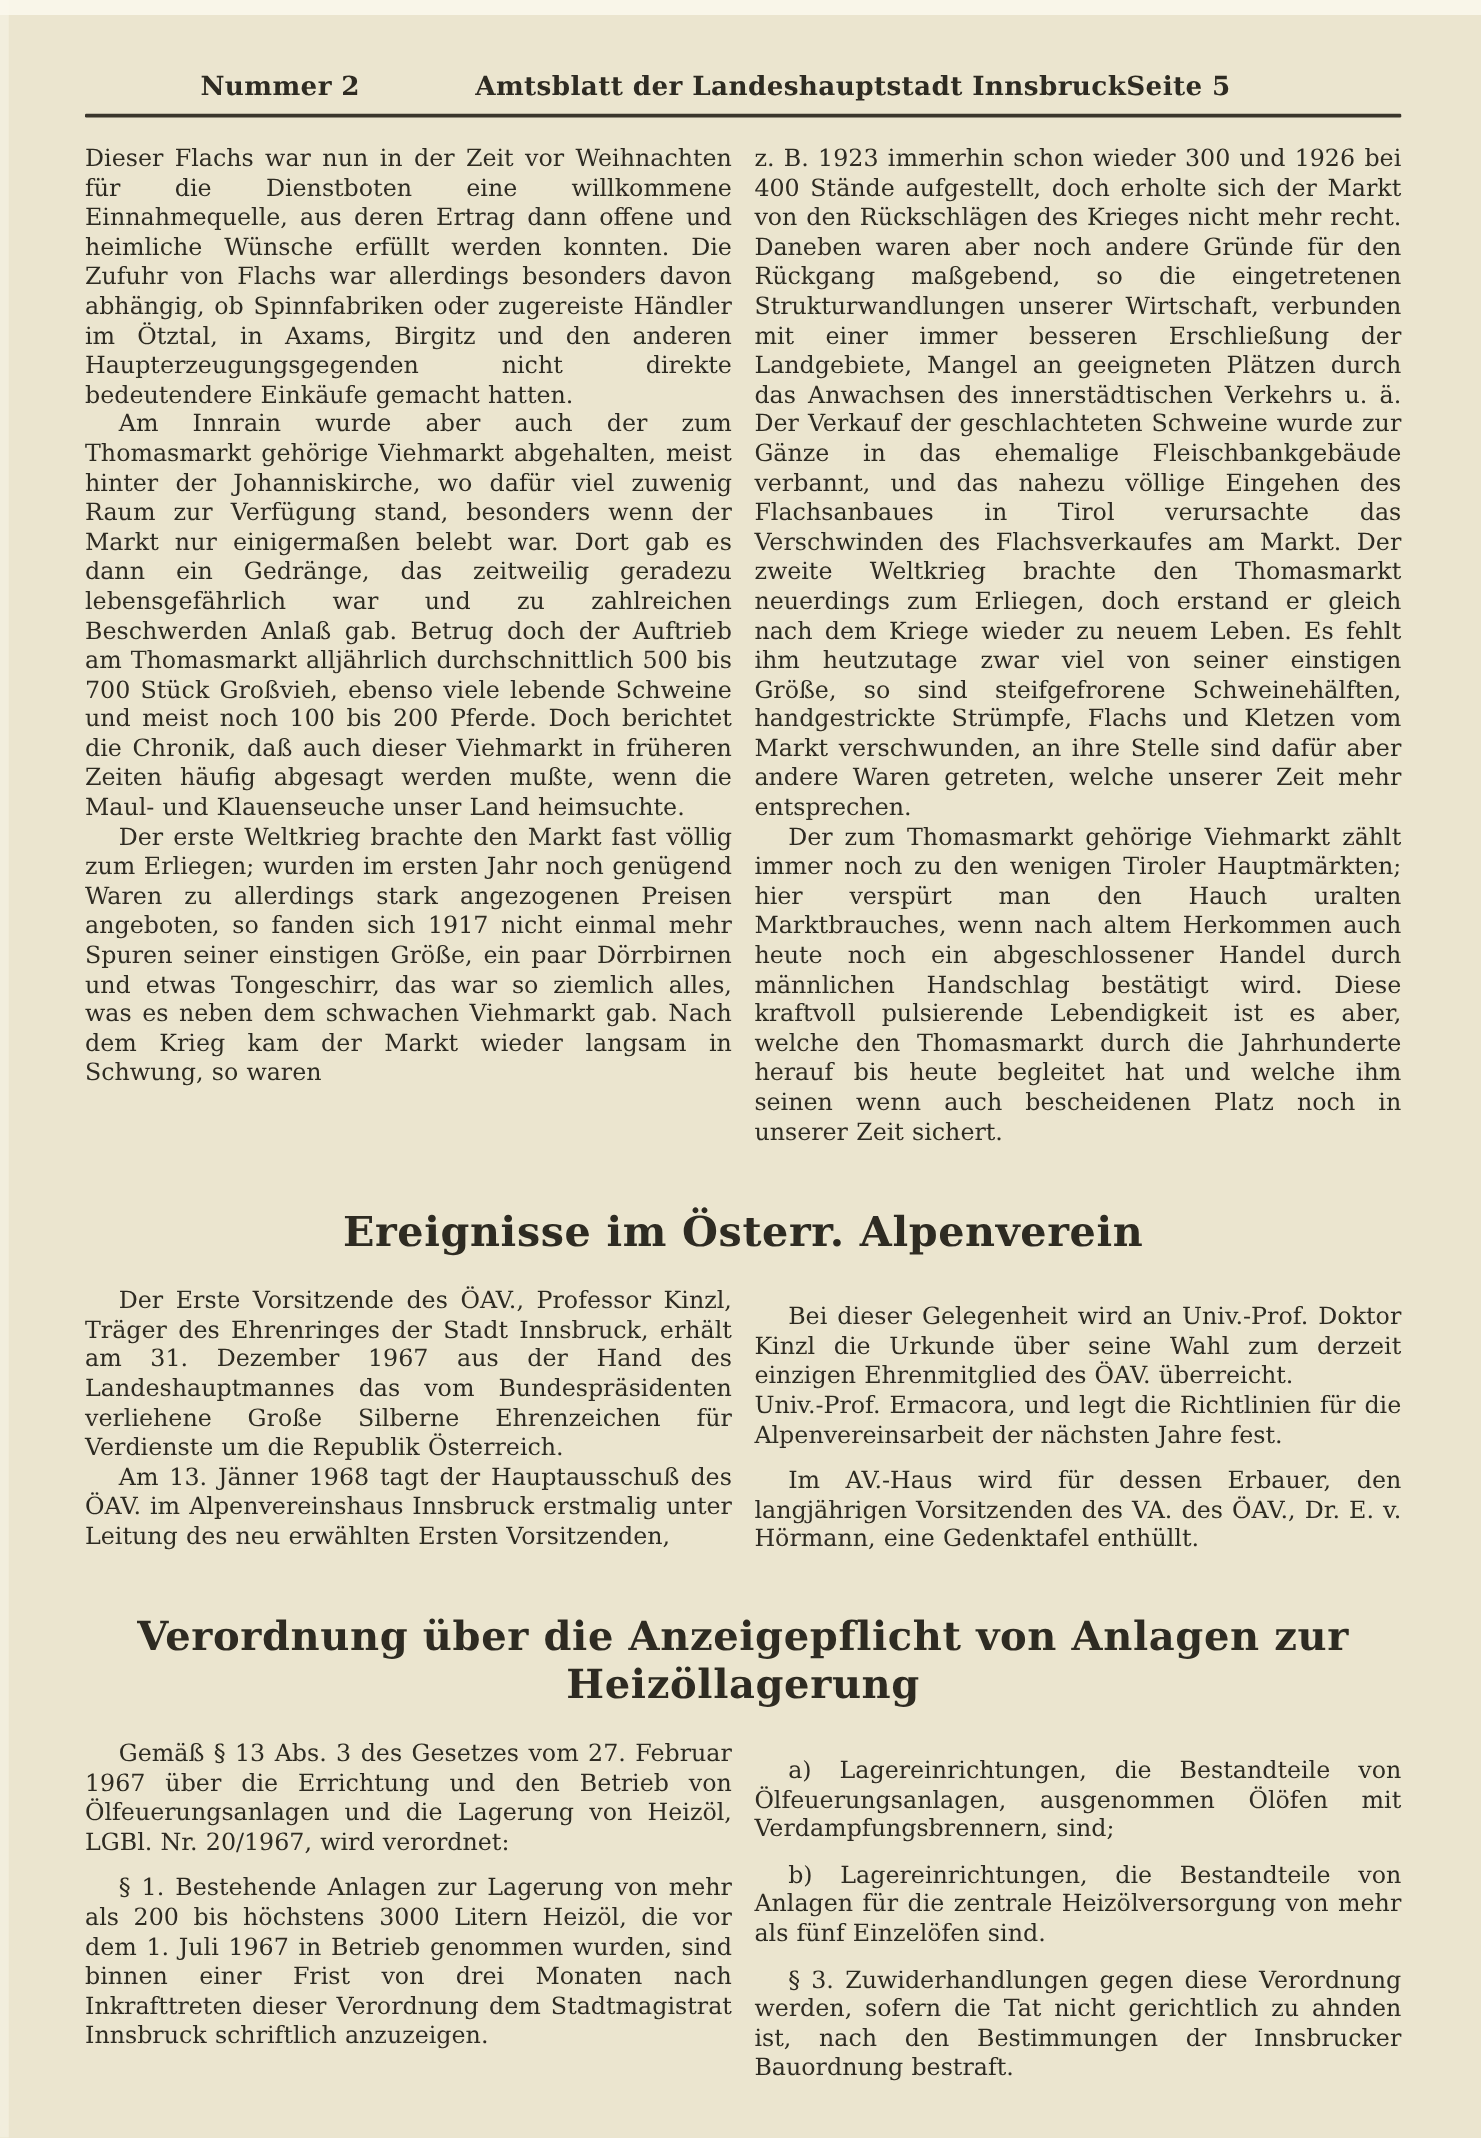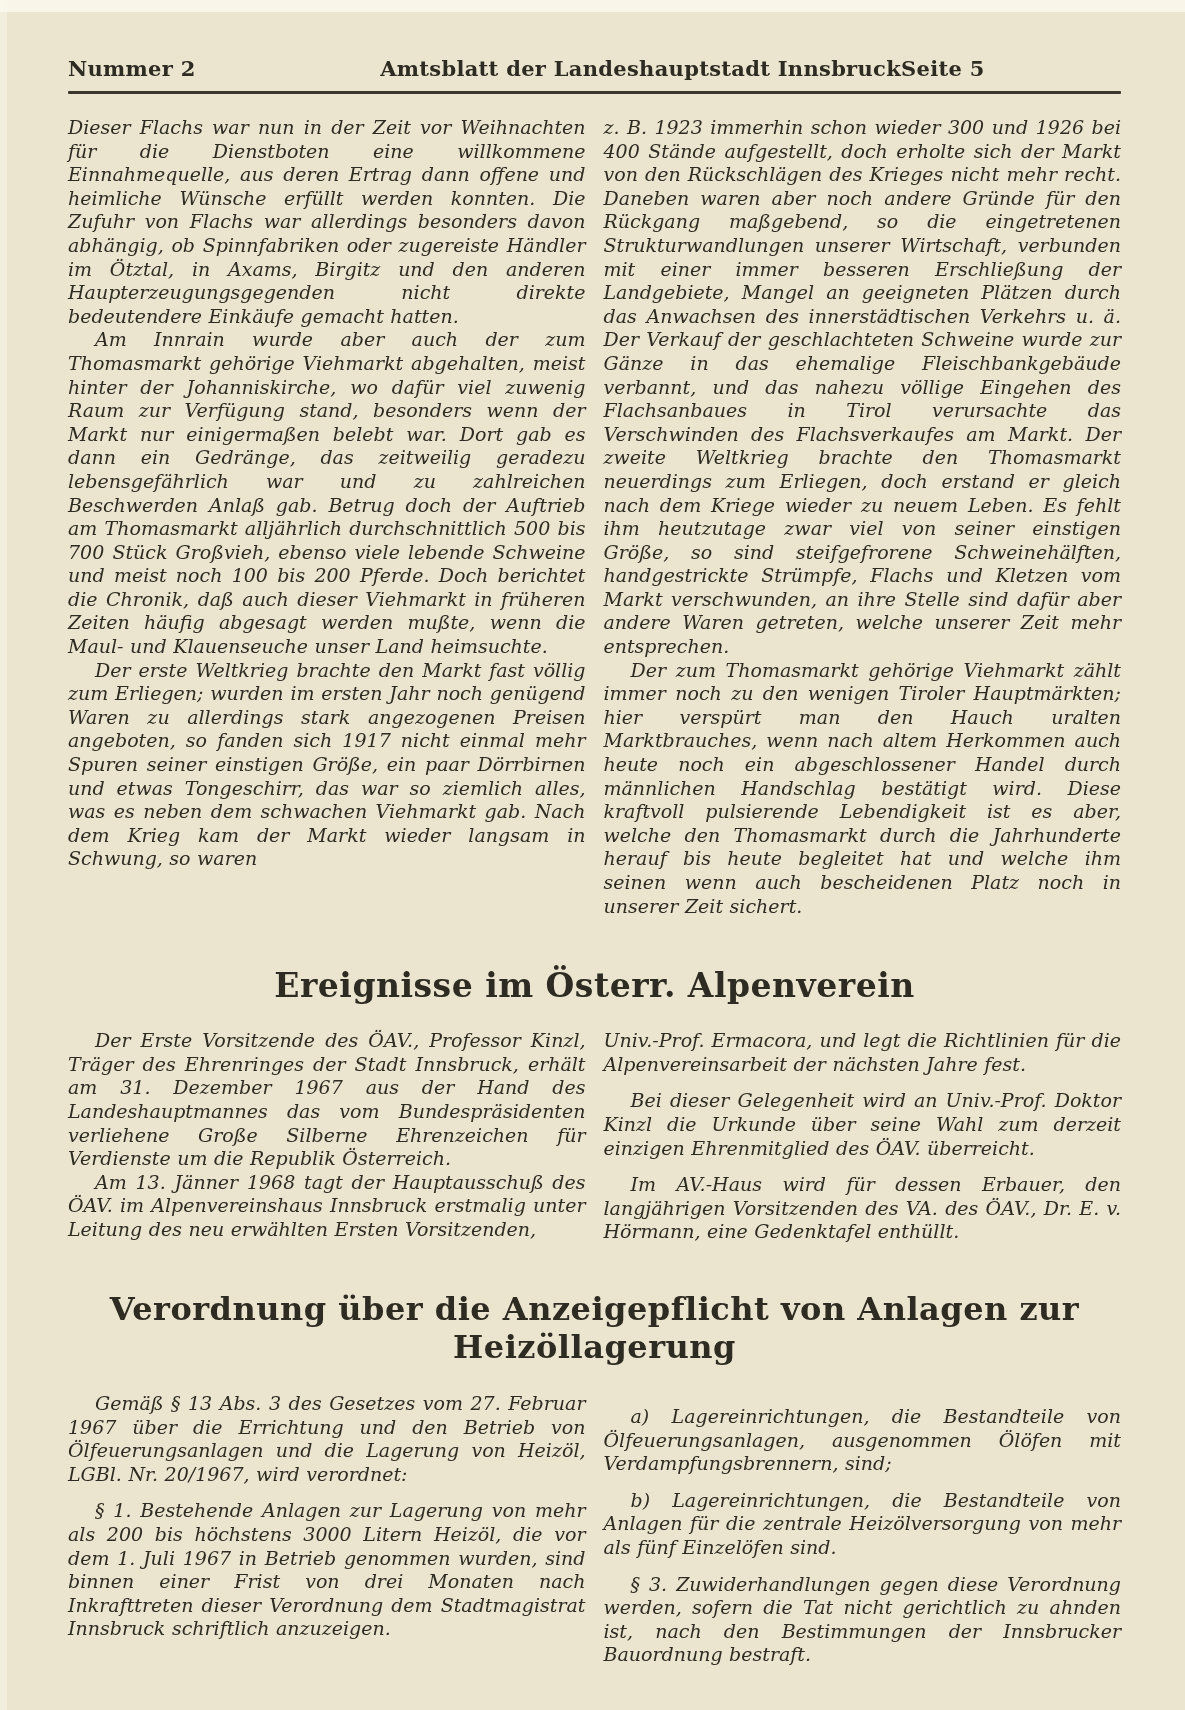--- a/index.html
+++ b/index.html
@@ -33,37 +33,36 @@
     padding: 56px 64px 0 68px;
   }
   
   .running-head {
     display: flex;
     align-items: baseline;
     font-size: 21px;
     font-weight: bold;
     letter-spacing: 0.3px;
   }
-  .running-head .left  { width: 220px; text-align: left; }
+  .running-head .left  { width: 220px; text-align: right; }
   .running-head .mid   { flex: 1; text-align: right; }
   .running-head .right { width: 220px; text-align: left; }
   .head-rule {
     margin-top: 10px;
     height: 3px;
     background: #3a362c;
     border-radius: 1px;
   }
   
   .section {
     margin-top: 22px;
   }
   .columns {
     display: flex;
     gap: 18px;
-    font-style: italic;
   }
   .col {
     flex: 1 1 0;
     min-width: 0;
   }
   .para {
     margin: 0;
     font-size: 19px;
     line-height: 23.6px;
     text-align: justify;
@@ -112,22 +111,22 @@
   </div>
 
   <h2 class="section-heading">Ereignisse im Österr. Alpenverein</h2>
   <div class="section" style="margin-top:0">
     <div class="columns">
       <div class="col">
         <p class="para indent">Der Erste Vorsitzende des ÖAV., Professor Kinzl, Träger des Ehrenringes der Stadt Innsbruck, erhält am 31. Dezember 1967 aus der Hand des Landeshauptmannes das vom Bundespräsidenten verliehene Große Silberne Ehrenzeichen für Verdienste um die Republik Österreich.</p>
         <p class="para indent">Am 13. Jänner 1968 tagt der Hauptausschuß des ÖAV. im Alpenvereinshaus Innsbruck erstmalig unter Leitung des neu erwählten Ersten Vorsitzenden,</p>
       </div>
       <div class="col">
+        <p class="para indent gap">Bei dieser Gelegenheit wird an Univ.-Prof. Doktor Kinzl die Urkunde über seine Wahl zum derzeit einzigen Ehrenmitglied des ÖAV. überreicht.</p>
         <p class="para">Univ.-Prof. Ermacora, und legt die Richtlinien für die Alpenvereinsarbeit der nächsten Jahre fest.</p>
-        <p class="para indent gap">Bei dieser Gelegenheit wird an Univ.-Prof. Doktor Kinzl die Urkunde über seine Wahl zum derzeit einzigen Ehrenmitglied des ÖAV. überreicht.</p>
         <p class="para indent gap">Im AV.-Haus wird für dessen Erbauer, den langjährigen Vorsitzenden des VA. des ÖAV., Dr. E. v. Hörmann, eine Gedenktafel enthüllt.</p>
       </div>
     </div>
   </div>
 
   <h2 class="section-heading wide">Verordnung über die Anzeigepflicht von Anlagen zur Heizöllagerung</h2>
   <div class="section" style="margin-top:0">
     <div class="columns">
       <div class="col">
         <p class="para indent">Gemäß § 13 Abs. 3 des Gesetzes vom 27. Februar 1967 über die Errichtung und den Betrieb von Ölfeuerungsanlagen und die Lagerung von Heizöl, LGBl. Nr. 20/1967, wird verordnet:</p>

